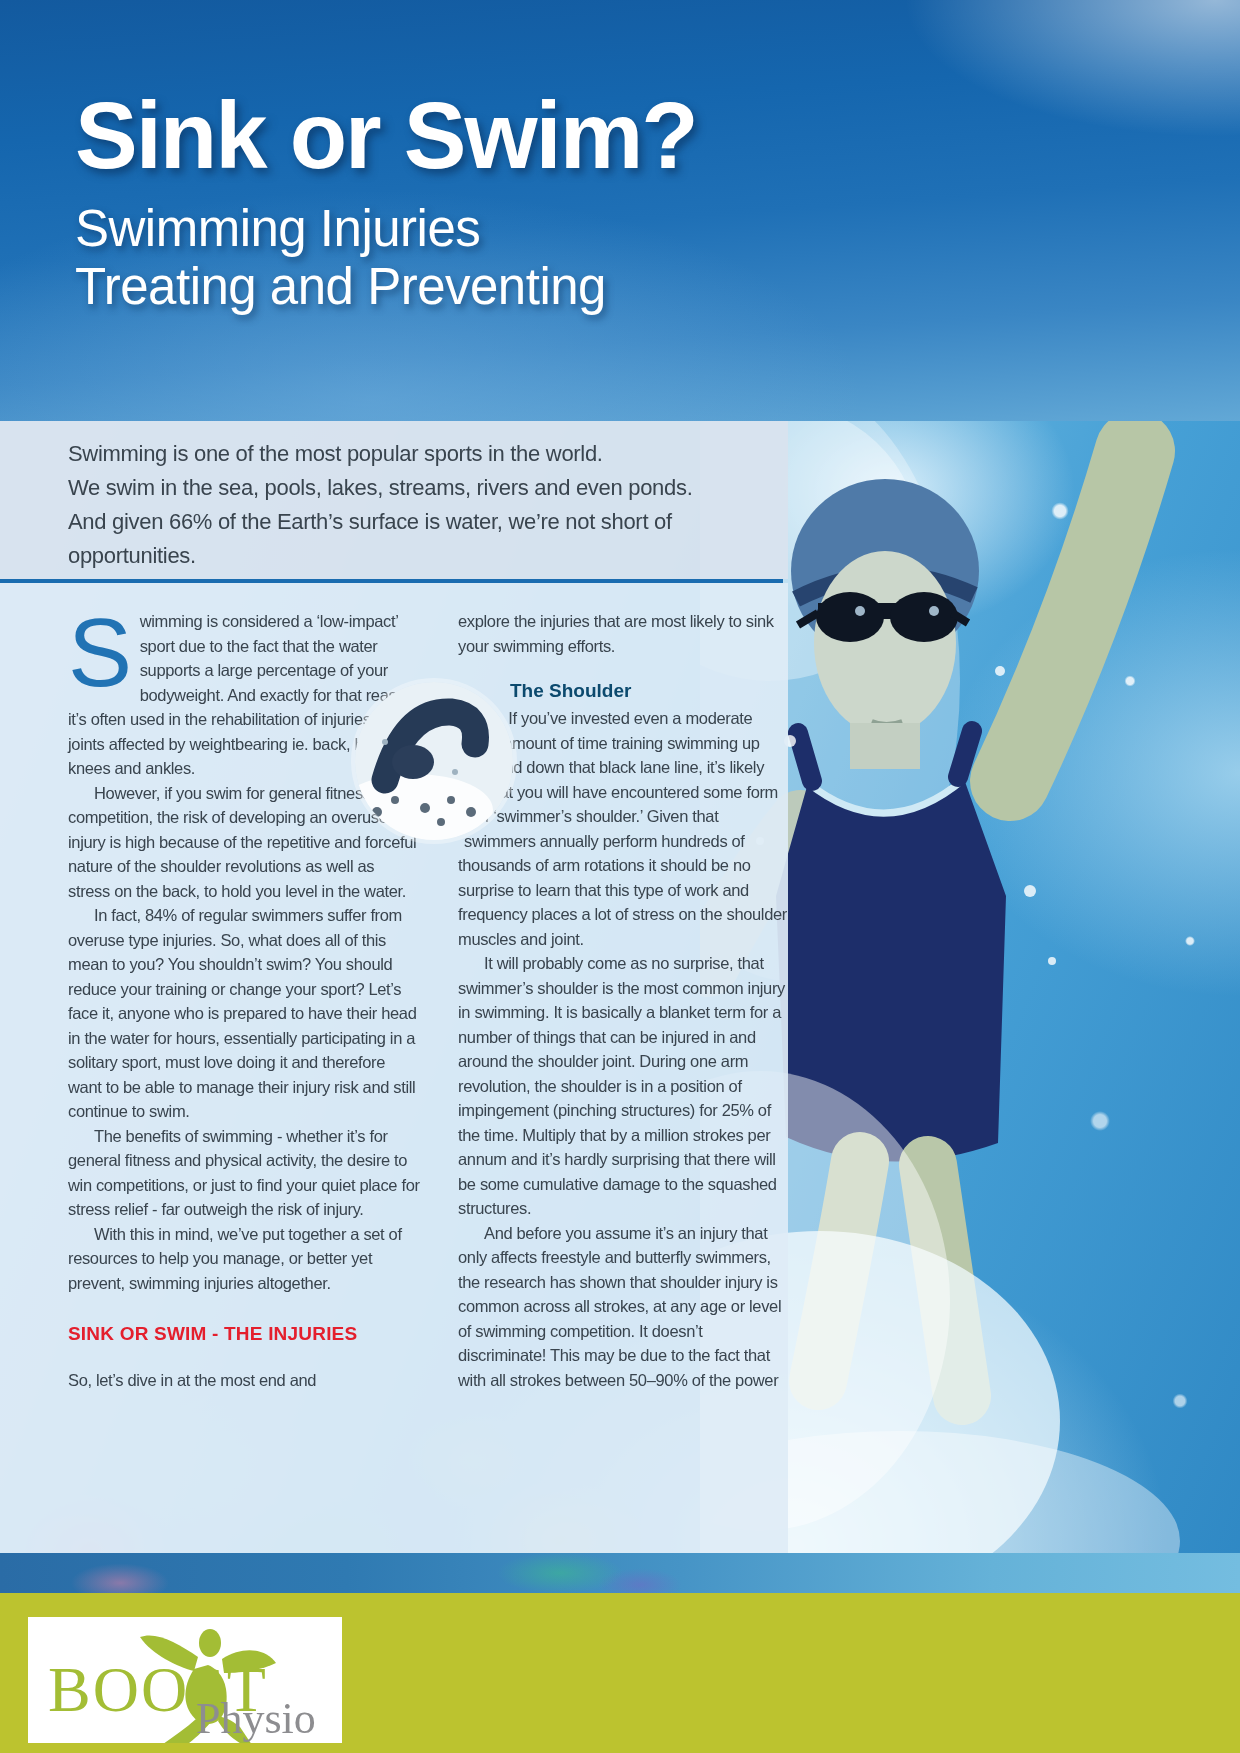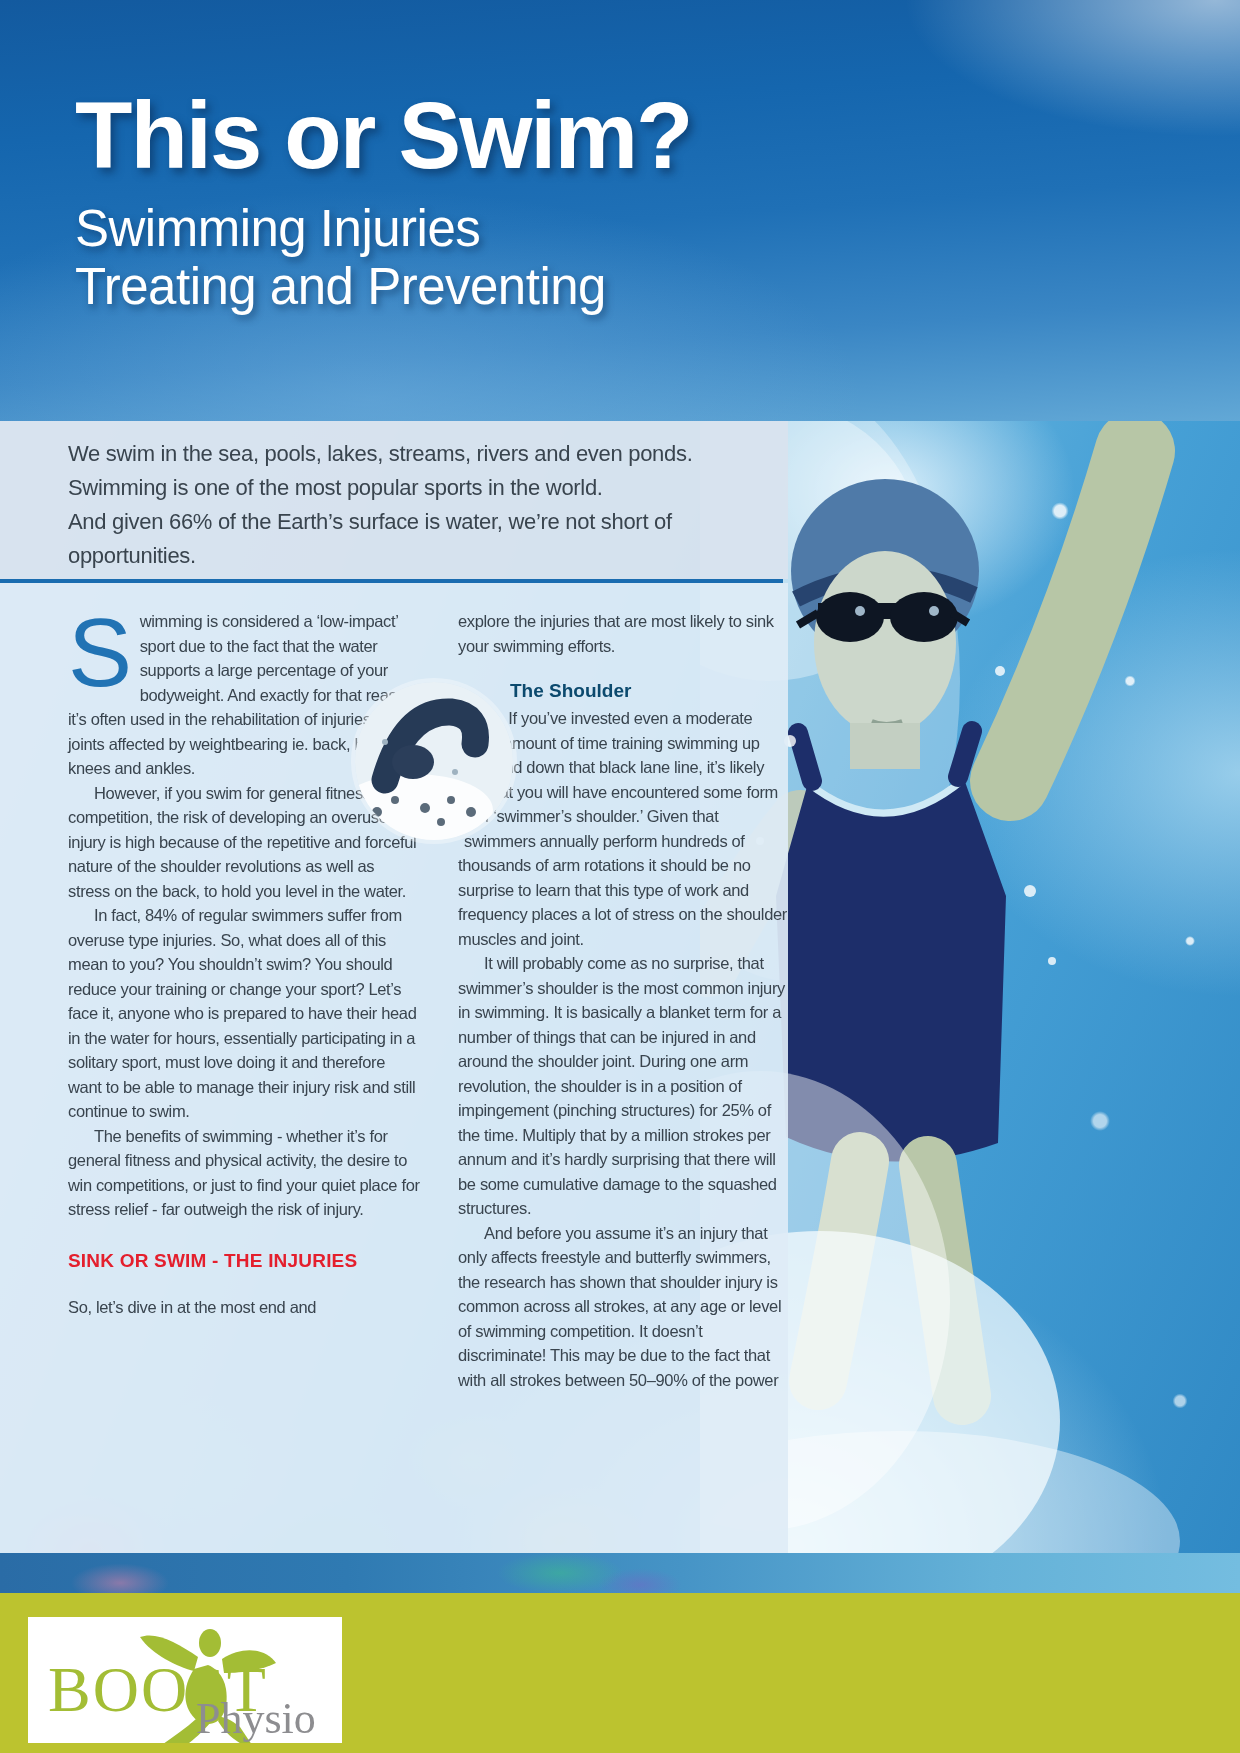--- a/index.html
+++ b/index.html
@@ -141,44 +141,45 @@
     <circle cx="352" cy="540" r="4" fill="rgba(255,255,255,0.8)"></circle>
     <circle cx="300" cy="250" r="5" fill="rgba(255,255,255,0.8)"></circle>
     <circle cx="90" cy="320" r="6" fill="rgba(255,255,255,0.8)"></circle>
     <circle cx="60" cy="420" r="4" fill="rgba(255,255,255,0.8)"></circle>
   </svg>
 
   <div class="bg-blobs"></div>
   <div class="photo-strip"></div>
 
   <header class="hero">
-    <h1>This or Swim?</h1>
+    <h1>Sink or Swim?</h1>
     <div class="sub">
       <div>Swimming Injuries</div>
       <div>Treating and Preventing</div>
     </div>
   </header>
 
   <section class="intro-panel">
+    <div>Swimming is one of the most popular sports in the world.</div>
     <div>We swim in the sea, pools, lakes, streams, rivers and even ponds.</div>
-    <div>Swimming is one of the most popular sports in the world.</div>
     <div>And given 66% of the Earth’s surface is water, we’re not short of</div>
     <div>opportunities.</div>
   </section>
   <div class="blue-rule"></div>
 
   <section class="content-panel">
     <div class="cols">
       <div class="col-left">
         <p>
           <span class="dropcap">S</span><span>wimming is considered a ‘low-impact’ sport due to the fact that the water supports a large percentage of your bodyweight. And exactly for that reason it’s often used in the rehabilitation of injuries to joints affected by weightbearing ie. back, hips, knees and ankles.</span>
         </p>
         <p class="ind">However, if you swim for general fitness, or in competition, the risk of developing an overuse injury is high because of the repetitive and forceful nature of the shoulder revolutions as well as stress on the back, to hold you level in the water.</p>
         <p class="ind">In fact, 84% of regular swimmers suffer from overuse type injuries. So, what does all of this mean to you? You shouldn’t swim? You should reduce your training or change your sport? Let’s face it, anyone who is prepared to have their head in the water for hours, essentially participating in a solitary sport, must love doing it and therefore want to be able to manage their injury risk and still continue to swim.</p>
         <p class="ind">The benefits of swimming - whether it’s for general fitness and physical activity, the desire to win competitions, or just to find your quiet place for stress relief - far outweigh the risk of injury.</p>
+        <p class="ind">With this in mind, we’ve put together a set of resources to help you manage, or better yet prevent, swimming injuries altogether.</p>
         <h2 class="h-red">SINK OR SWIM - THE INJURIES</h2>
         <p>So, let’s dive in at the most end and</p>
       </div>
       <div class="col-right">
         <p>explore the injuries that are most likely to sink your swimming efforts.</p>
         <div class="circle-spacer"></div>
         <h3 class="h-blue">The Shoulder</h3>
         <p>If you’ve invested even a moderate amount of time training swimming up and down that black lane line, it’s likely that you will have encountered some form of ‘swimmer’s shoulder.’ Given that swimmers annually perform hundreds of thousands of arm rotations it should be no surprise to learn that this type of work and frequency places a lot of stress on the shoulder muscles and joint.</p>
         <p class="ind">It will probably come as no surprise, that swimmer’s shoulder is the most common injury in swimming. It is basically a blanket term for a number of things that can be injured in and around the shoulder joint. During one arm revolution, the shoulder is in a position of impingement (pinching structures) for 25% of the time. Multiply that by a million strokes per annum and it’s hardly surprising that there will be some cumulative damage to the squashed structures.</p>
         <p class="ind">And before you assume it’s an injury that only affects freestyle and butterfly swimmers, the research has shown that shoulder injury is common across all strokes, at any age or level of swimming competition. It doesn’t discriminate! This may be due to the fact that with all strokes between 50–90% of the power</p>

